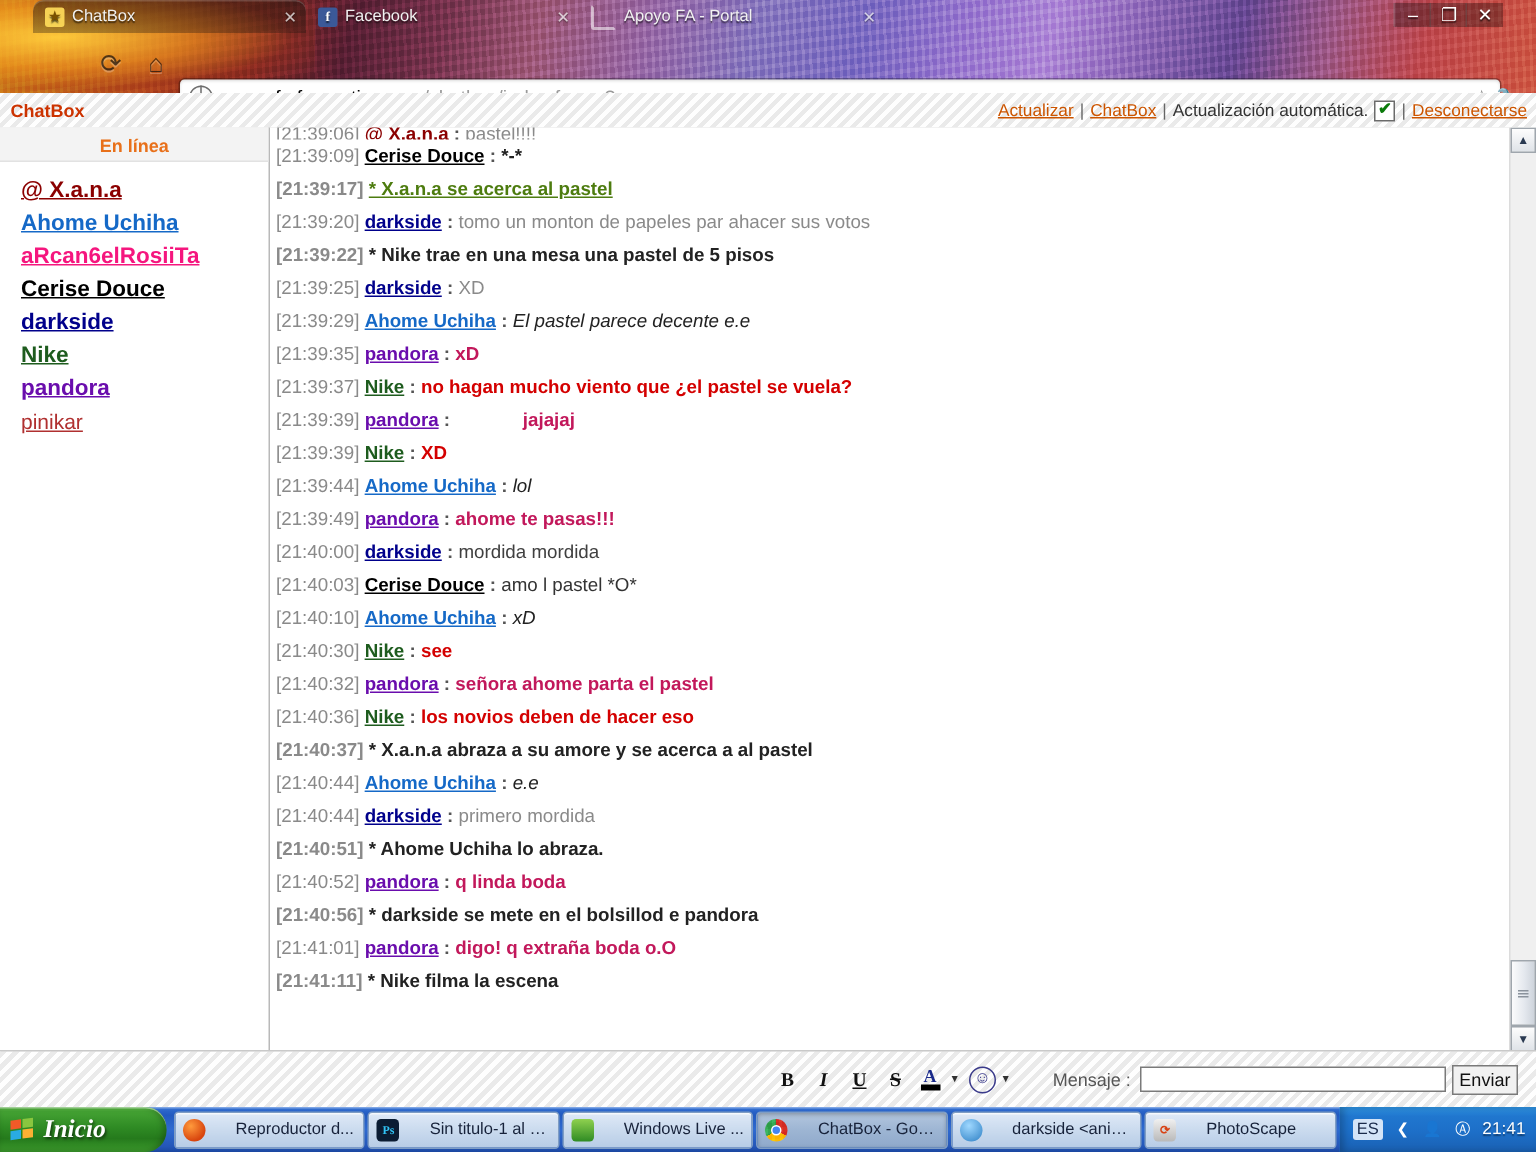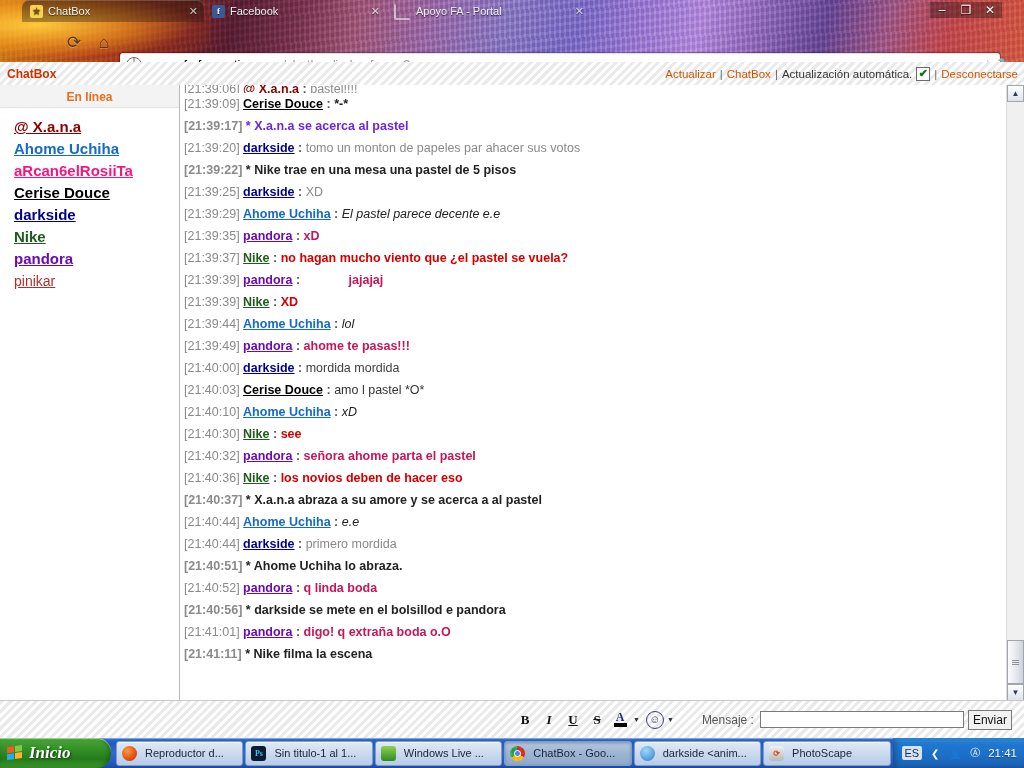--- a/index.html
+++ b/index.html
@@ -128,21 +128,21 @@
     border-bottom: 1px solid #cfcfcf;
   }
   .brand {
     margin-left: 7px; font-size: 12px; font-weight: bold; color: #cc3300;
   }
   .hdrlinks {
     margin-left: auto; margin-right: 6px;
     display: flex; align-items: center; gap: 4px;
     font-size: 11.5px; color: #333;
   }
-  .hdrlinks a { color: #cc5500; cursor: pointer; }
+  .hdrlinks a { color: #cc5500; text-decoration: underline; cursor: pointer; }
   .hdrlinks .sep { color: #666; }
   .chk {
     width: 12px; height: 12px; border: 1px solid #6b6b6b; background: #fff;
     display: inline-flex; align-items: center; justify-content: center;
     color: #0a7a0a; font-size: 11px; line-height: 1; font-weight: bold;
   }
 
   
   .sidebar {
     position: absolute; left: 0; top: 23px; width: 179px; bottom: 0;
@@ -275,21 +275,21 @@
   .startlbl {
     font-family: "Liberation Serif", serif; font-style: italic;
     font-weight: bold; font-size: 17px; color: #fff;
     text-shadow: 1px 1px 2px rgba(0,0,0,.55);
   }
   .tasks { display: flex; align-items: center; gap: 2px; padding: 3px 2px 3px 5px; flex: 1 1 auto; min-width: 0; }
   .task {
     height: 23px; flex: 0 1 131px; min-width: 0;
     background: linear-gradient(180deg,#dfe9f7 0%,#ccdcef 45%,#b7cce6 100%);
     border: 1px solid #7f9dc4; border-radius: 3px;
-    display: flex; align-items: center; gap: 8px; padding: 0 5px;
+    display: flex; align-items: center; gap: 20px; padding: 0 5px;
     font-size: 11px; color: #17223a; overflow: hidden; white-space: nowrap;
     box-shadow: inset 0 1px 0 rgba(255,255,255,.7);
     cursor: pointer;
   }
   .task.active {
     background: linear-gradient(180deg,#b3c6de 0%,#9db5d3 50%,#8fa9cb 100%);
     box-shadow: inset 0 1px 3px rgba(0,0,0,.28);
   }
   .tico { width: 15px; height: 15px; flex: 0 0 15px; border-radius: 3px; display:flex; align-items:center; justify-content:center; font-size:8px; color:#fff; font-weight:bold; }
   .tico.wmp { background: radial-gradient(circle at 35% 32%, #ff9a3c, #d8450e 70%); border-radius:50%; }
@@ -379,21 +379,21 @@
           <a class="user" style="color: rgb(30, 92, 30); font-size: 15px; font-weight: bold;">Nike</a>
           <a class="user" style="color: rgb(106, 13, 173); font-size: 15px; font-weight: bold;">pandora</a>
           <a class="user" style="color: rgb(176, 48, 48); font-size: 14px; font-weight: normal;">pinikar</a>
         </div>
     </div>
 
     <div class="chatwrap">
       <div class="chatlog" id="chatlog">
           <div class="msg" style="height: 8px; line-height: 8px;"><span class="ts">[21:39:06]</span> <span class="nick" style="color: rgb(139, 0, 0);">@ X.a.n.a</span> <span class="colon">:</span> <span class="body" style="color: rgb(138, 138, 138); font-style: normal; font-weight: normal;">pastel!!!!</span></div>
           <div class="msg"><span class="ts">[21:39:09]</span> <span class="nick" style="color: rgb(0, 0, 0);">Cerise Douce</span> <span class="colon">:</span> <span class="body" style="color: rgb(34, 34, 34); font-style: normal; font-weight: bold;">*-*</span></div>
-          <div class="msg action"><span class="ts">[21:39:17]</span> <span style="color: #6d28d9;">* X.a.n.a se acerca al pastel</span></div>
+          <div class="msg action"><span class="ts">[21:39:17]</span> <span style="color: #4d7c0f; text-decoration: underline;">* X.a.n.a se acerca al pastel</span></div>
           <div class="msg"><span class="ts">[21:39:20]</span> <span class="nick" style="color: rgb(0, 0, 139);">darkside</span> <span class="colon">:</span> <span class="body" style="color: rgb(138, 138, 138); font-style: normal; font-weight: normal;">tomo un monton de papeles par ahacer sus votos</span></div>
           <div class="msg action"><span class="ts">[21:39:22]</span> <span style="color: rgb(34, 34, 34);">* Nike trae en una mesa una pastel de 5 pisos</span></div>
           <div class="msg"><span class="ts">[21:39:25]</span> <span class="nick" style="color: rgb(0, 0, 139);">darkside</span> <span class="colon">:</span> <span class="body" style="color: rgb(138, 138, 138); font-style: normal; font-weight: normal;">XD</span></div>
           <div class="msg"><span class="ts">[21:39:29]</span> <span class="nick" style="color: rgb(21, 105, 199);">Ahome Uchiha</span> <span class="colon">:</span> <span class="body" style="color: rgb(34, 34, 34); font-style: italic; font-weight: normal;">El pastel parece decente e.e</span></div>
           <div class="msg"><span class="ts">[21:39:35]</span> <span class="nick" style="color: rgb(106, 13, 173);">pandora</span> <span class="colon">:</span> <span class="body" style="color: rgb(194, 24, 91); font-style: normal; font-weight: bold;">xD</span></div>
           <div class="msg"><span class="ts">[21:39:37]</span> <span class="nick" style="color: rgb(30, 92, 30);">Nike</span> <span class="colon">:</span> <span class="body" style="color: rgb(212, 0, 0); font-style: normal; font-weight: bold;">no hagan mucho viento que ¿el pastel se vuela?</span></div>
           <div class="msg"><span class="ts">[21:39:39]</span> <span class="nick" style="color: rgb(106, 13, 173);">pandora</span> <span class="colon">:</span> <span class="body" style="color: rgb(194, 24, 91); font-style: normal; font-weight: bold; margin-left: 45px;">jajajaj</span></div>
           <div class="msg"><span class="ts">[21:39:39]</span> <span class="nick" style="color: rgb(30, 92, 30);">Nike</span> <span class="colon">:</span> <span class="body" style="color: rgb(212, 0, 0); font-style: normal; font-weight: bold;">XD</span></div>
           <div class="msg"><span class="ts">[21:39:44]</span> <span class="nick" style="color: rgb(21, 105, 199);">Ahome Uchiha</span> <span class="colon">:</span> <span class="body" style="color: rgb(34, 34, 34); font-style: italic; font-weight: normal;">lol</span></div>
           <div class="msg"><span class="ts">[21:39:49]</span> <span class="nick" style="color: rgb(106, 13, 173);">pandora</span> <span class="colon">:</span> <span class="body" style="color: rgb(194, 24, 91); font-style: normal; font-weight: bold;">ahome te pasas!!!</span></div>

